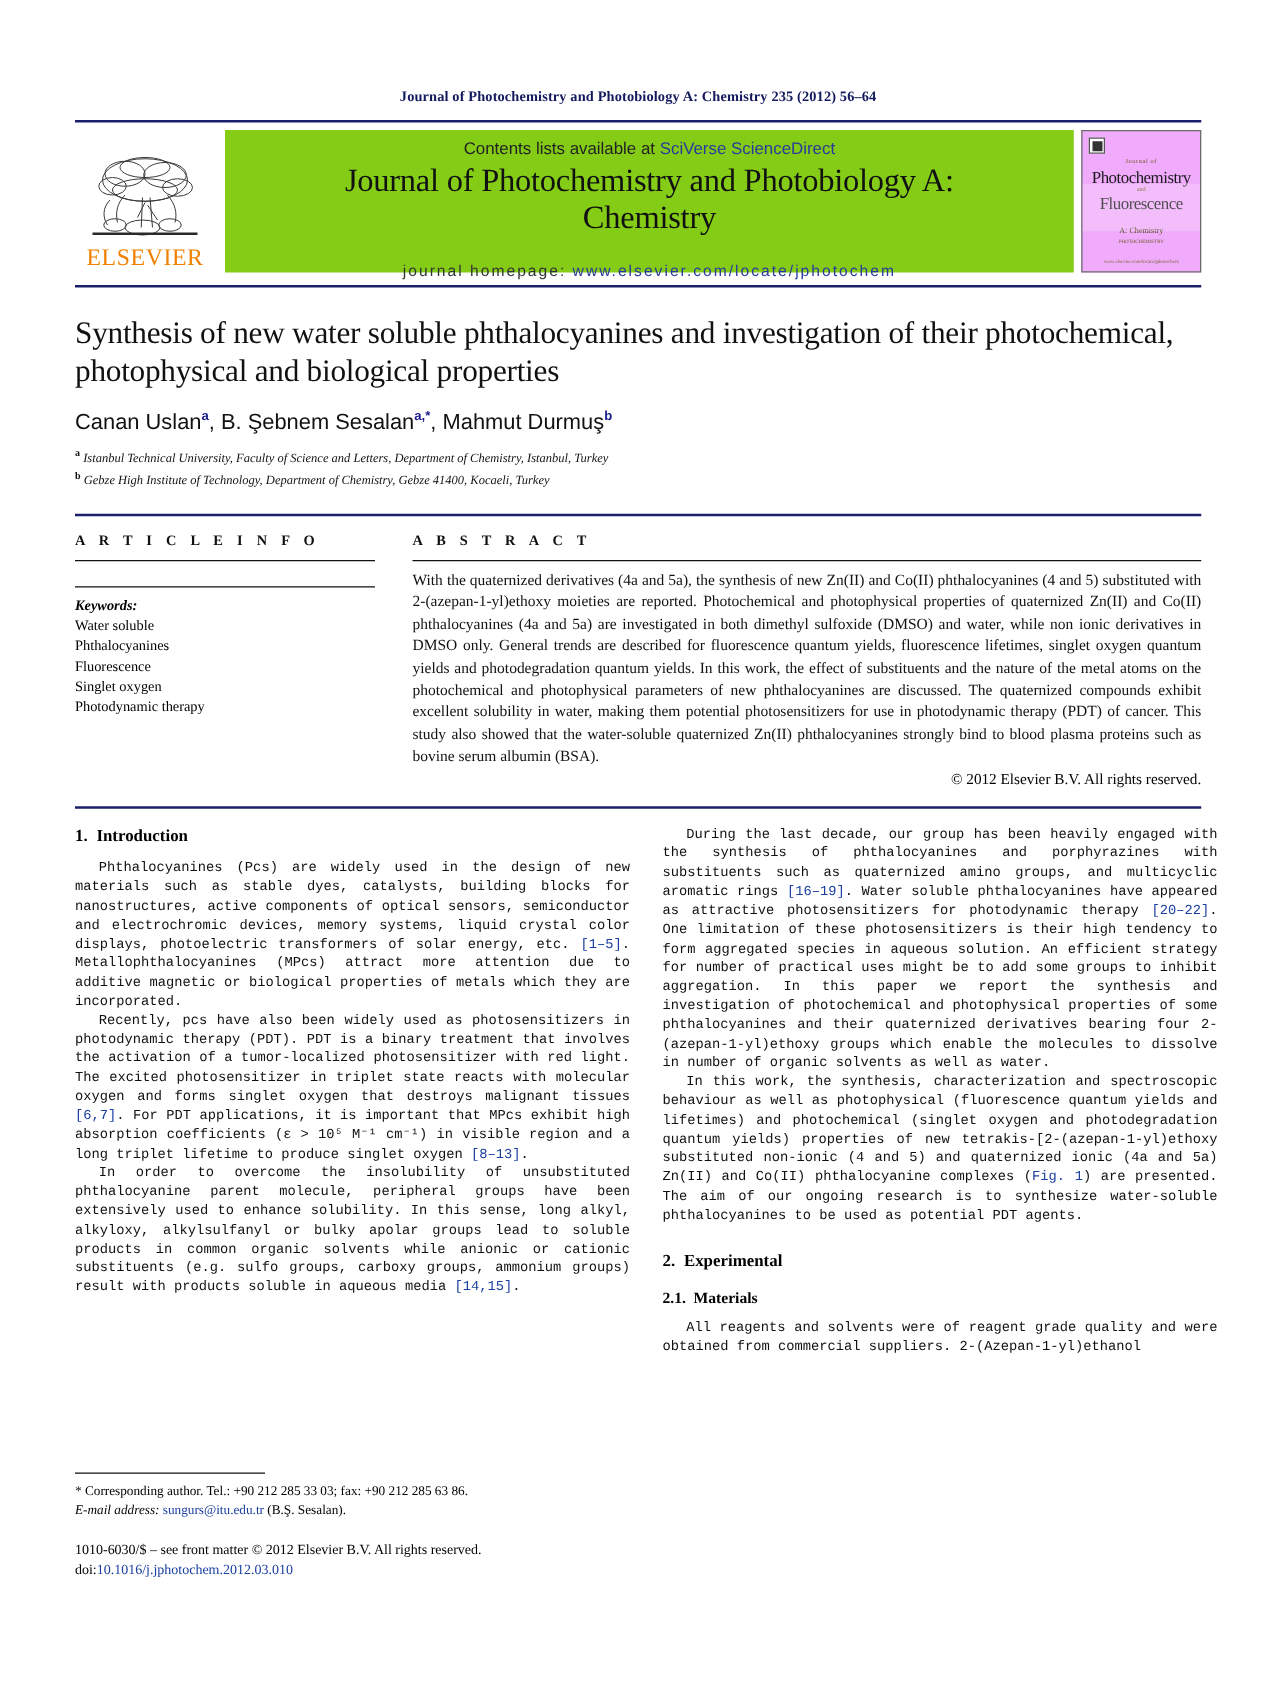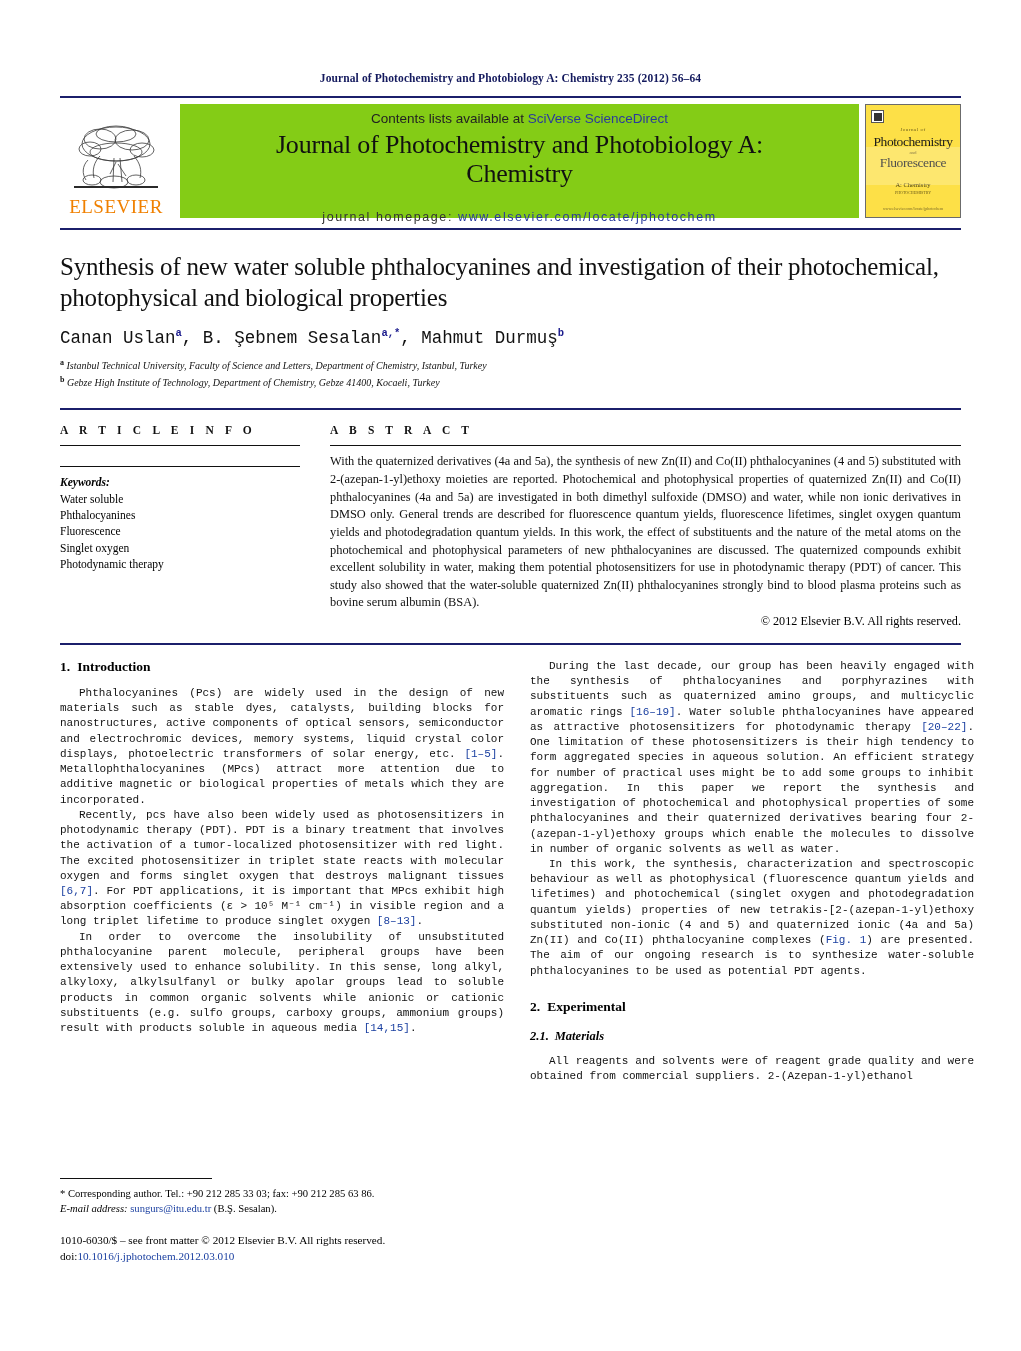--- a/index.html
+++ b/index.html
@@ -93,21 +93,21 @@
     font-family: "Liberation Sans", sans-serif;
     font-size: 12.5px;
     letter-spacing: 1.6px;
     color: #333;
   }
   .homepage-line .hp-url { color: #2a3a9c; }
 
   .cover-thumb {
     width: 96px;
     flex: 0 0 96px;
-    background: #fde047;
+    background: #f0abfc;
     border: 1px solid #6b6b6b;
     position: relative;
     display: flex;
     flex-direction: column;
     align-items: center;
     font-family: "Liberation Serif", serif;
     overflow: hidden;
   }
   .cover-mark {
     width: 13px; height: 13px;
@@ -145,21 +145,21 @@
   h1.paper-title {
     font-family: "Liberation Serif", serif;
     font-weight: 400;
     font-size: 25px;
     line-height: 1.22;
     margin: 0 0 14px 0;
     color: #111;
     letter-spacing: -0.2px;
   }
   .authors {
-    font-family: Liberation Mono, monospace;
+    font-family: Liberation Sans, sans-serif;
     font-size: 17.5px;
     color: #111;
     margin-bottom: 9px;
   }
   .authors sup { font-size: 10.5px; color: #1a1a8c; font-weight: bold; }
   .affil {
     font-family: "Liberation Serif", serif;
     font-style: italic;
     font-size: 10px;
     line-height: 1.45;
@@ -218,21 +218,20 @@
     font-family: "Liberation Serif", serif;
     font-size: 13.5px;
     font-weight: bold;
     margin: 0 0 11px 0;
   }
   h2.sec .num { margin-right: 7px; }
   h3.subsec {
     font-family: "Liberation Serif", serif;
     font-size: 12.5px;
     font-weight: bold;
-    font-style: italic;
     margin: 14px 0 10px 0;
   }
   h3.subsec .num { margin-right: 6px; }
   p.body {
     font-family: Liberation Mono, monospace;
     font-size: 11px;
     line-height: 1.385;
     text-align: justify;
     margin: 0;
     text-indent: 19px;

